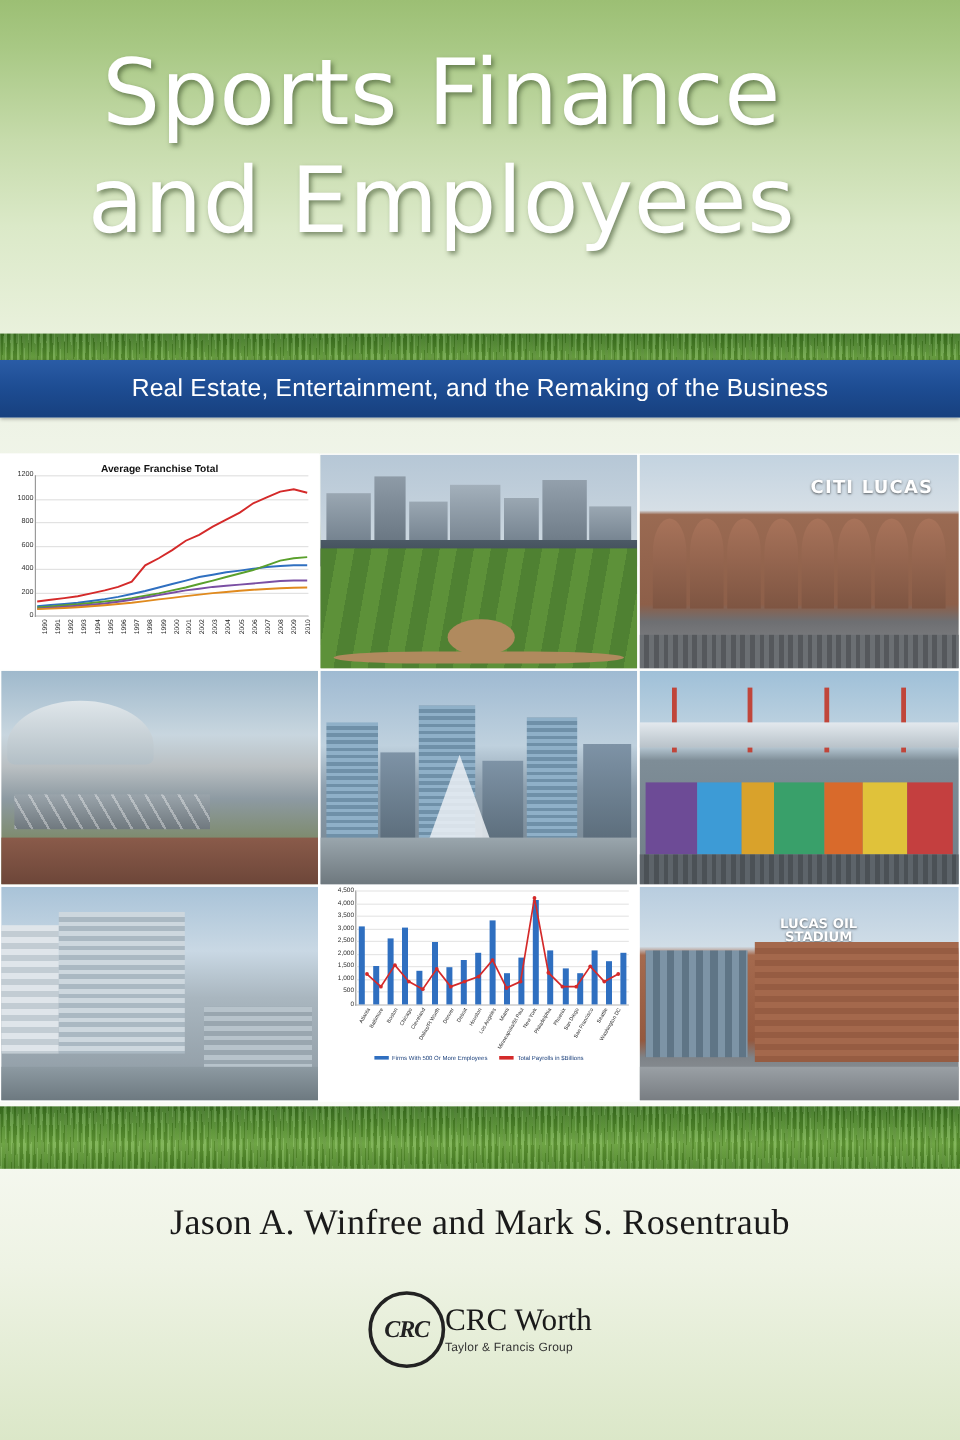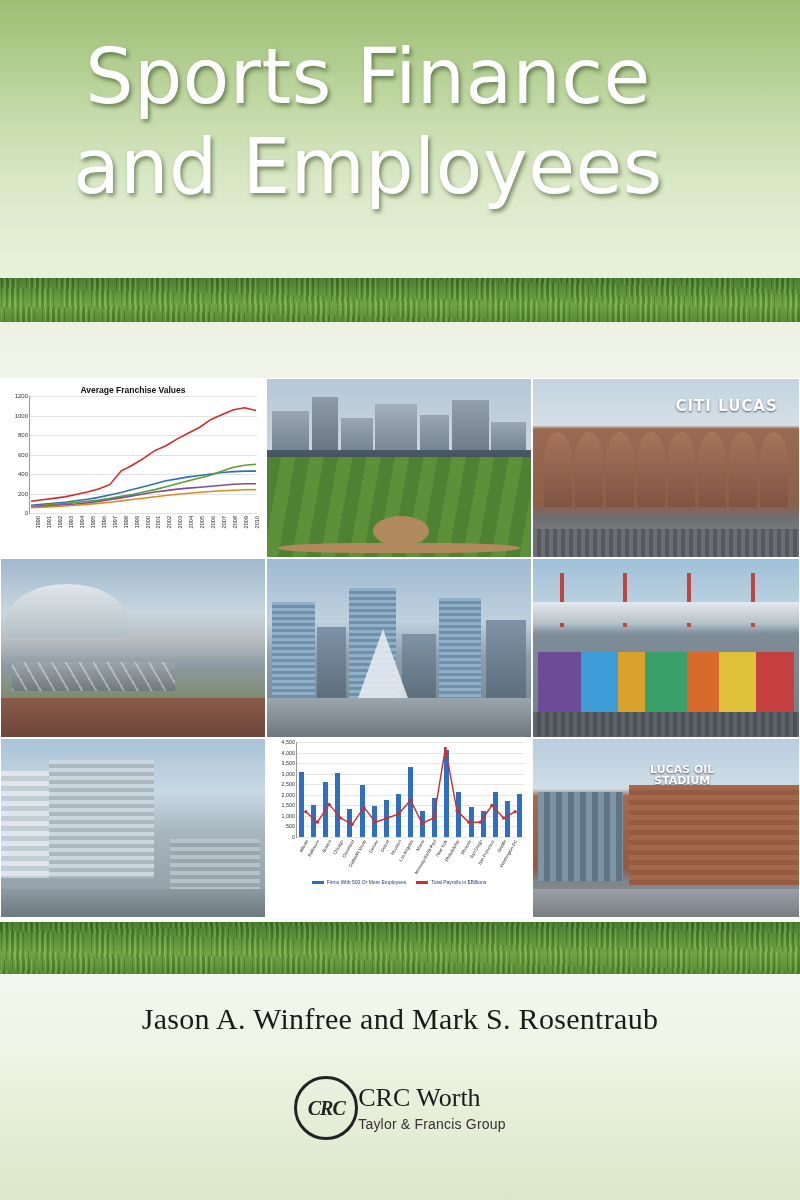--- a/index.html
+++ b/index.html
@@ -297,45 +297,48 @@
   }
   .crc-text { text-align: left; }
   .crc-name {
     font-family: "Liberation Serif", serif;
     font-size: 26px;
     color: #1a1a1a;
     line-height: 1;
   }
   .crc-sub {
     font-family: "Liberation Sans", sans-serif;
-    font-size: 14px;
+    font-size: 10px;
     color: #333;
     margin-top: 5px;
     letter-spacing: .2px;
   }
 </style>
 </head>
 <body>
 
 <div class="cover">
 
   <div class="top-panel">
     <div class="title-block">
       <div class="title-line l1">Sports Finance</div>
       <div class="title-line l2">and Employees</div>
     </div>
   </div>
 
   <div class="grass g1"></div>
 
+  <div class="subtitle-bar">
+    <span class="subtitle-text">Real Estate, Entertainment, and the Remaking of the Business</span>
+  </div>
 
   <div class="grid">
 
     <div class="cell chart-cell">
-      <div class="chart-title">Average Franchise Values</div>
+      <div class="chart-title">Average Franchise Total</div>
       <div class="chart-inner">
         <div class="plot" id="plot1">
             <div class="gridline" style="top: 117px;"></div>
             <div class="ytick" style="top: 117px;">0</div>
             <div class="gridline" style="top: 97.5px;"></div>
             <div class="ytick" style="top: 97.5px;">200</div>
             <div class="gridline" style="top: 78px;"></div>
             <div class="ytick" style="top: 78px;">400</div>
             <div class="gridline" style="top: 58.5px;"></div>
             <div class="ytick" style="top: 58.5px;">600</div>

